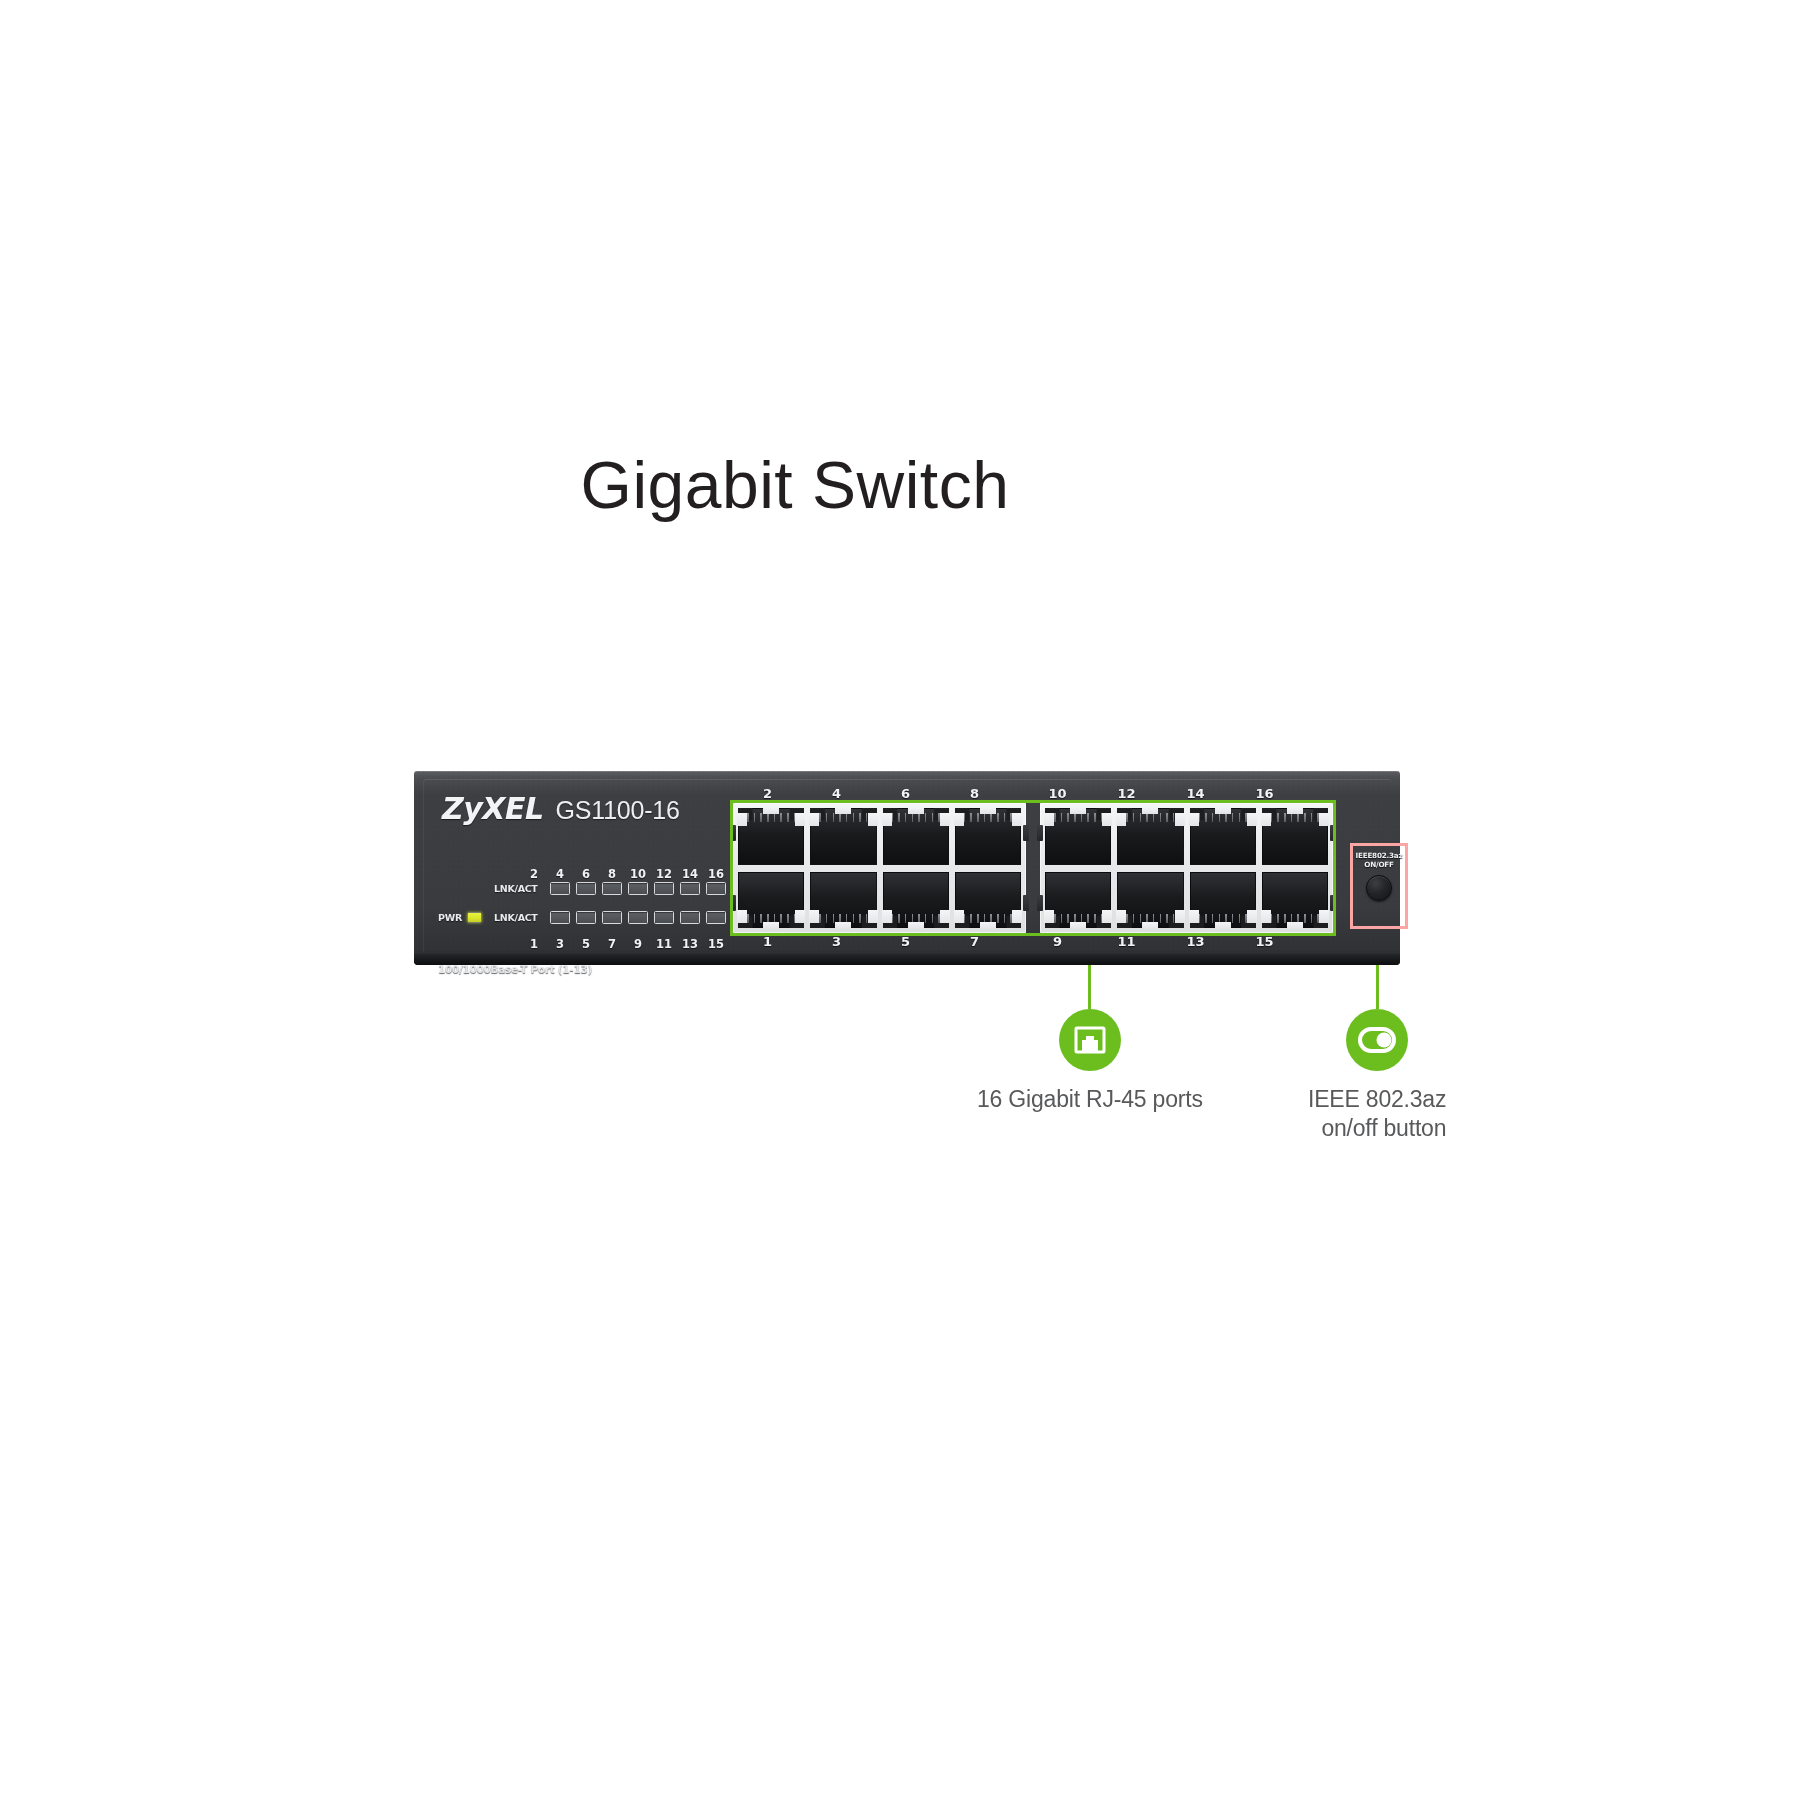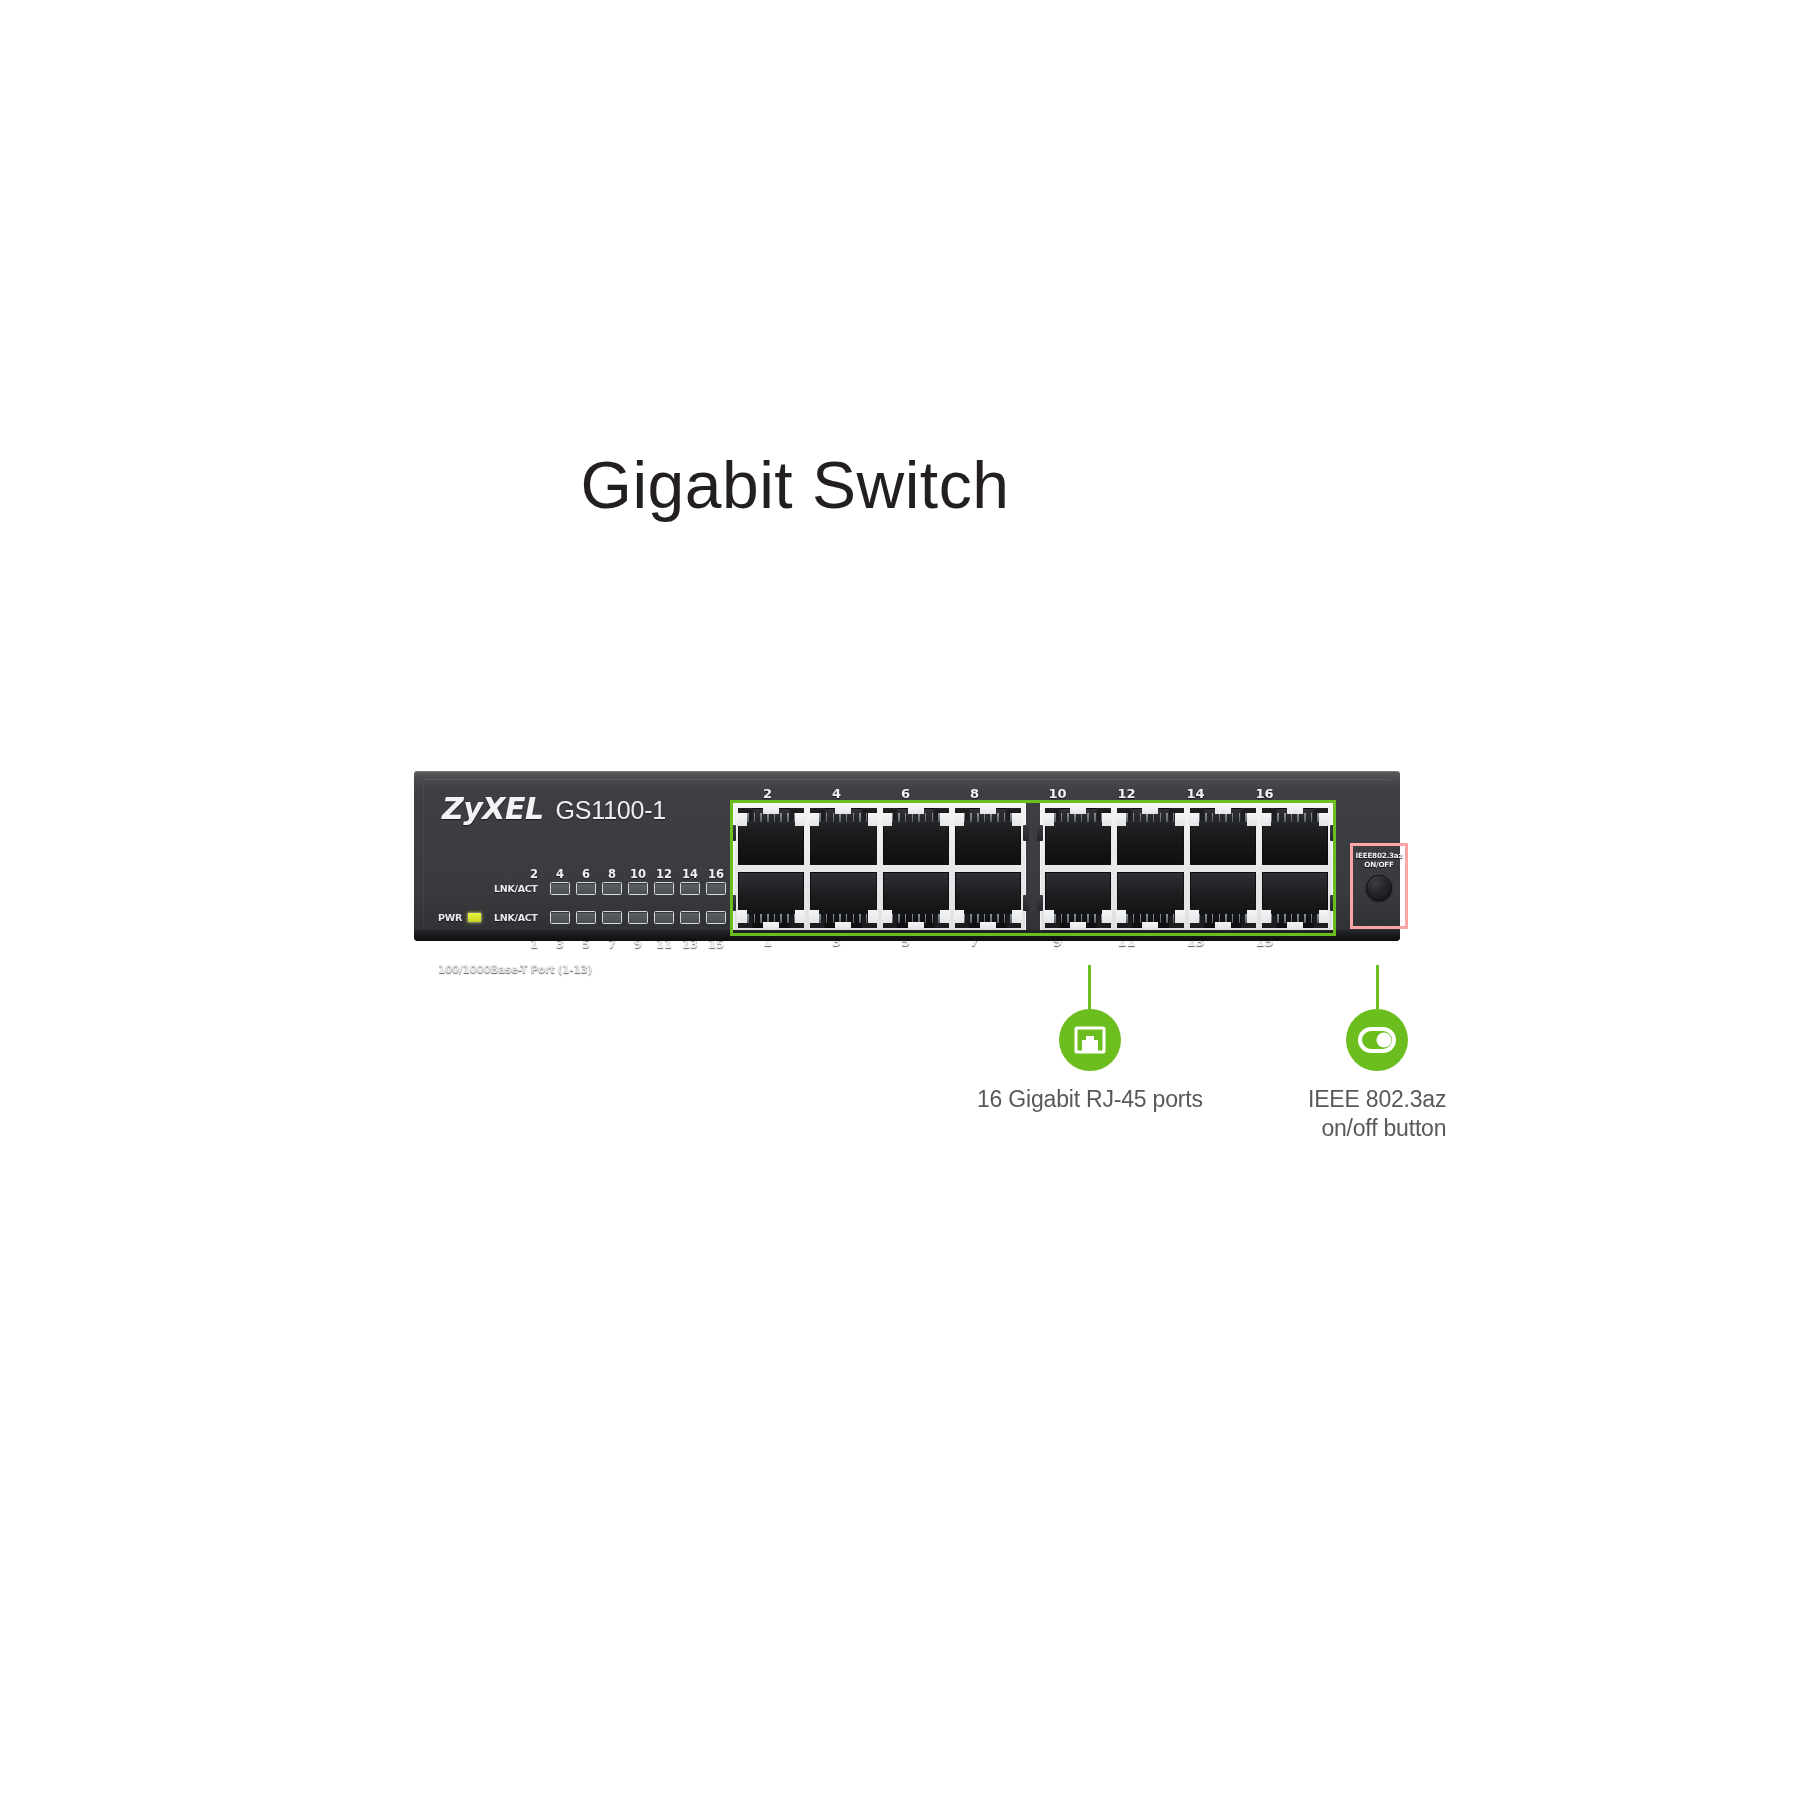--- a/index.html
+++ b/index.html
@@ -34,21 +34,21 @@
     line-height: 1;
     transform: translateX(-110px);
   }
 
   
   .device {
     position: absolute;
     left: 414px;
     top: 771px;
     width: 986px;
-    height: 170px;
+    height: 194px;
   }
 
   .chassis {
     position: absolute;
     inset: 0;
     background:
       linear-gradient(180deg,#5b5d60 0%, #4a4c4f 4%, #3d3f42 12%, #393b3e 70%, #303235 92%, #1d1f21 100%);
     border-radius: 3px 3px 4px 4px;
     box-shadow: inset 0 1px 0 rgba(255,255,255,0.18);
   }
@@ -457,21 +457,21 @@
 <div class="page">
 
   <div class="page-title no-sel">Gigabit Switch</div>
 
   <div class="device">
     <div class="chassis"></div>
     <div class="face-inset"></div>
 
     <div class="brand no-sel">
       <span class="brand-logo">ZyXEL</span>
-      <span class="brand-model">GS1100-1</span>
+      <span class="brand-model">GS1100-16</span>
     </div>
 
     <div class="led-panel no-sel">
 
       <div class="led-num-row top">
         <span class="led-num">2</span>
         <span class="led-num">4</span>
         <span class="led-num">6</span>
         <span class="led-num">8</span>
         <span class="led-num">10</span>

